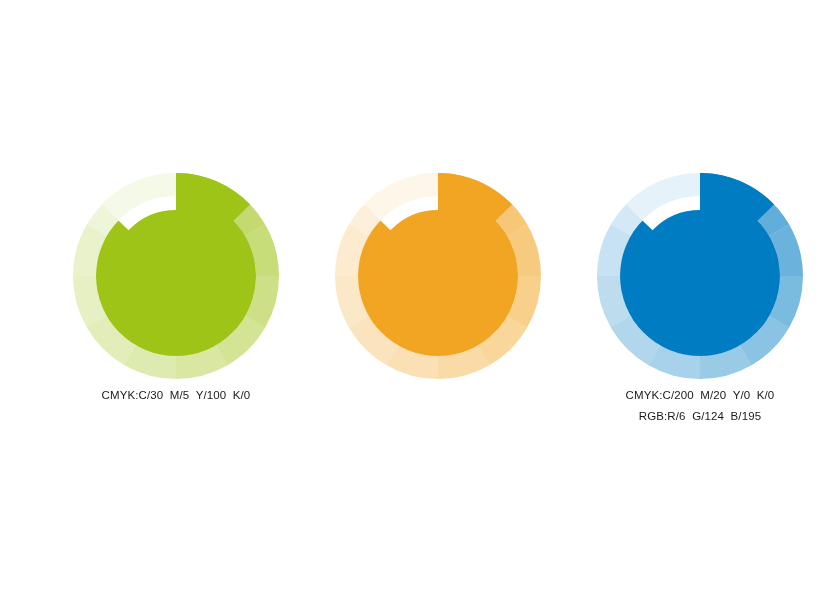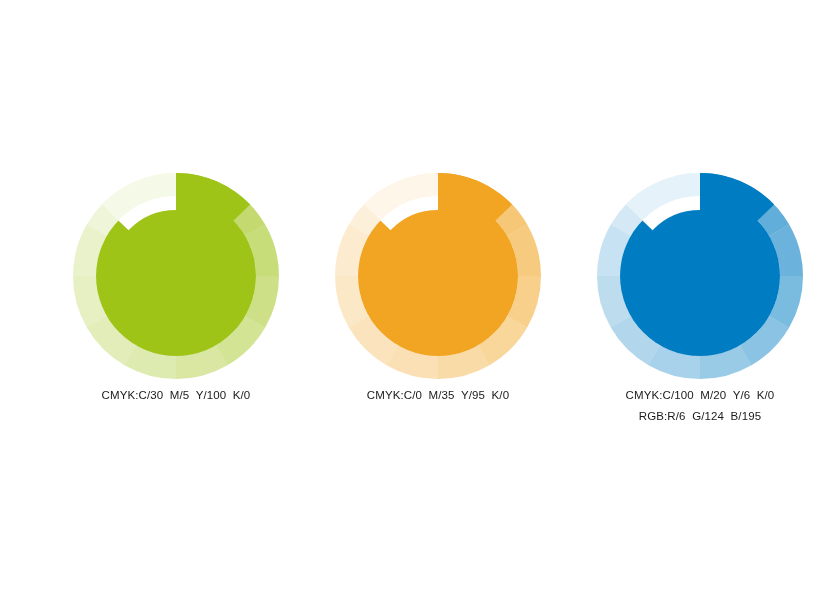--- a/index.html
+++ b/index.html
@@ -113,21 +113,20 @@
           <defs>
             <clipPath id="clip-orange"></clipPath>
           </defs>
           <circle cx="104" cy="104" r="80" fill="#F1A523"></circle>
           <path d="M 29.908000565118925 32.450187842723295 A 103 103 0 0 1 104 1 L 104 38 A 66 66 0 0 0 56.52357317764902 58.15254754970619 Z" fill="#ffffff"></path>
           <path d="M 29.908000565118925 32.450187842723295 A 103 103 0 0 1 104 1 L 104 24 A 80 80 0 0 0 46.452815972907906 48.42733036328023 Z" fill="#F1A523" fill-opacity="0.1"></path>
           <path d="M 104 1 A 103 103 0 0 1 178.09199943488107 32.45018784272328 L 151.476426822351 58.152547549706185 A 66 66 0 0 0 104 38 Z" fill="#F1A523" fill-opacity="1"></path>
         </svg>
       </div>
       <div class="swatch-caption">
-        <span class="caption-line cmyk-line">CMYK:C/0  M/35  Y/95  K/0</span>
       </div>
     </div>
     <div class="swatch-group" style="left: 569px;">
       <div class="wheel-holder">
         <svg width="208" height="208" viewBox="0 0 208 208" class="wheel-svg">
           <g>
             <path d="M 104 1 A 103 103 0 0 1 155.5 14.799383410202822 L 144 34.717967697244916 A 80 80 0 0 0 104 24 Z" fill="#007CC3" fill-opacity="1"></path>
             <path d="M 155.5 14.799383410202822 A 103 103 0 0 1 193.2006165897972 52.50000000000001 L 173.2820323027551 64 A 80 80 0 0 0 144 34.717967697244916 Z" fill="#007CC3" fill-opacity="0.62"></path>
             <path d="M 193.2006165897972 52.50000000000001 A 103 103 0 0 1 207 104 L 184 104 A 80 80 0 0 0 173.2820323027551 64 Z" fill="#007CC3" fill-opacity="0.58"></path>
             <path d="M 207 104 A 103 103 0 0 1 193.2006165897972 155.5 L 173.2820323027551 144 A 80 80 0 0 0 184 104 Z" fill="#007CC3" fill-opacity="0.52"></path>
@@ -143,17 +142,17 @@
           <defs>
             <clipPath id="clip-blue"></clipPath>
           </defs>
           <circle cx="104" cy="104" r="80" fill="#007CC3"></circle>
           <path d="M 29.908000565118925 32.450187842723295 A 103 103 0 0 1 104 1 L 104 38 A 66 66 0 0 0 56.52357317764902 58.15254754970619 Z" fill="#ffffff"></path>
           <path d="M 29.908000565118925 32.450187842723295 A 103 103 0 0 1 104 1 L 104 24 A 80 80 0 0 0 46.452815972907906 48.42733036328023 Z" fill="#007CC3" fill-opacity="0.1"></path>
           <path d="M 104 1 A 103 103 0 0 1 178.09199943488107 32.45018784272328 L 151.476426822351 58.152547549706185 A 66 66 0 0 0 104 38 Z" fill="#007CC3" fill-opacity="1"></path>
         </svg>
       </div>
       <div class="swatch-caption">
-        <span class="caption-line cmyk-line">CMYK:C/100  M/20  Y/6  K/0</span>
+        <span class="caption-line cmyk-line">CMYK:C/200  M/20  Y/0  K/0</span>
         <span class="caption-line rgb-line">RGB:R/6  G/124  B/195</span>
       </div>
     </div>
   </div>
 
 </body></html>

